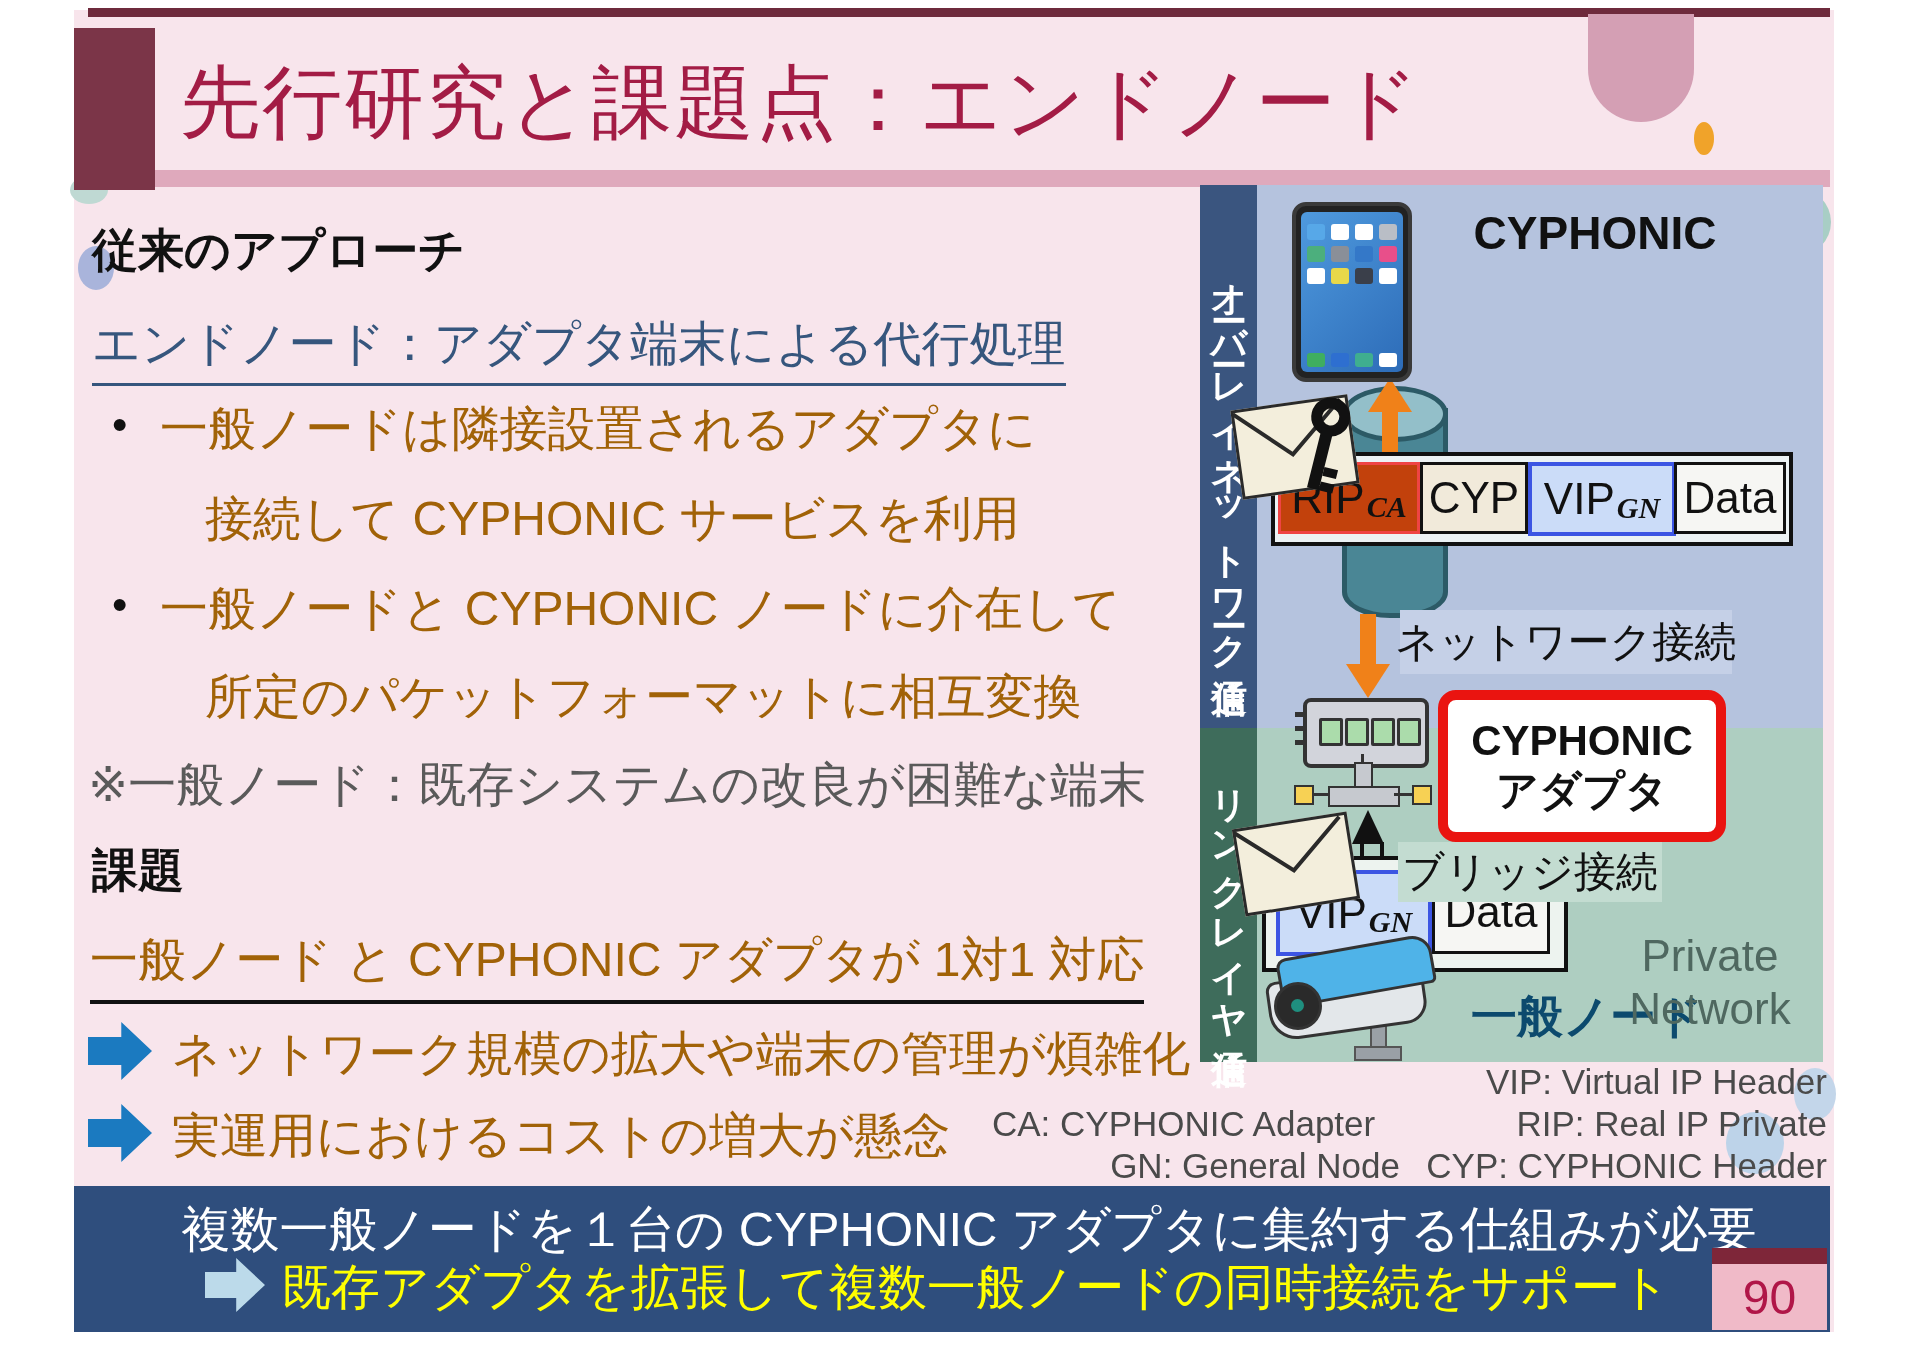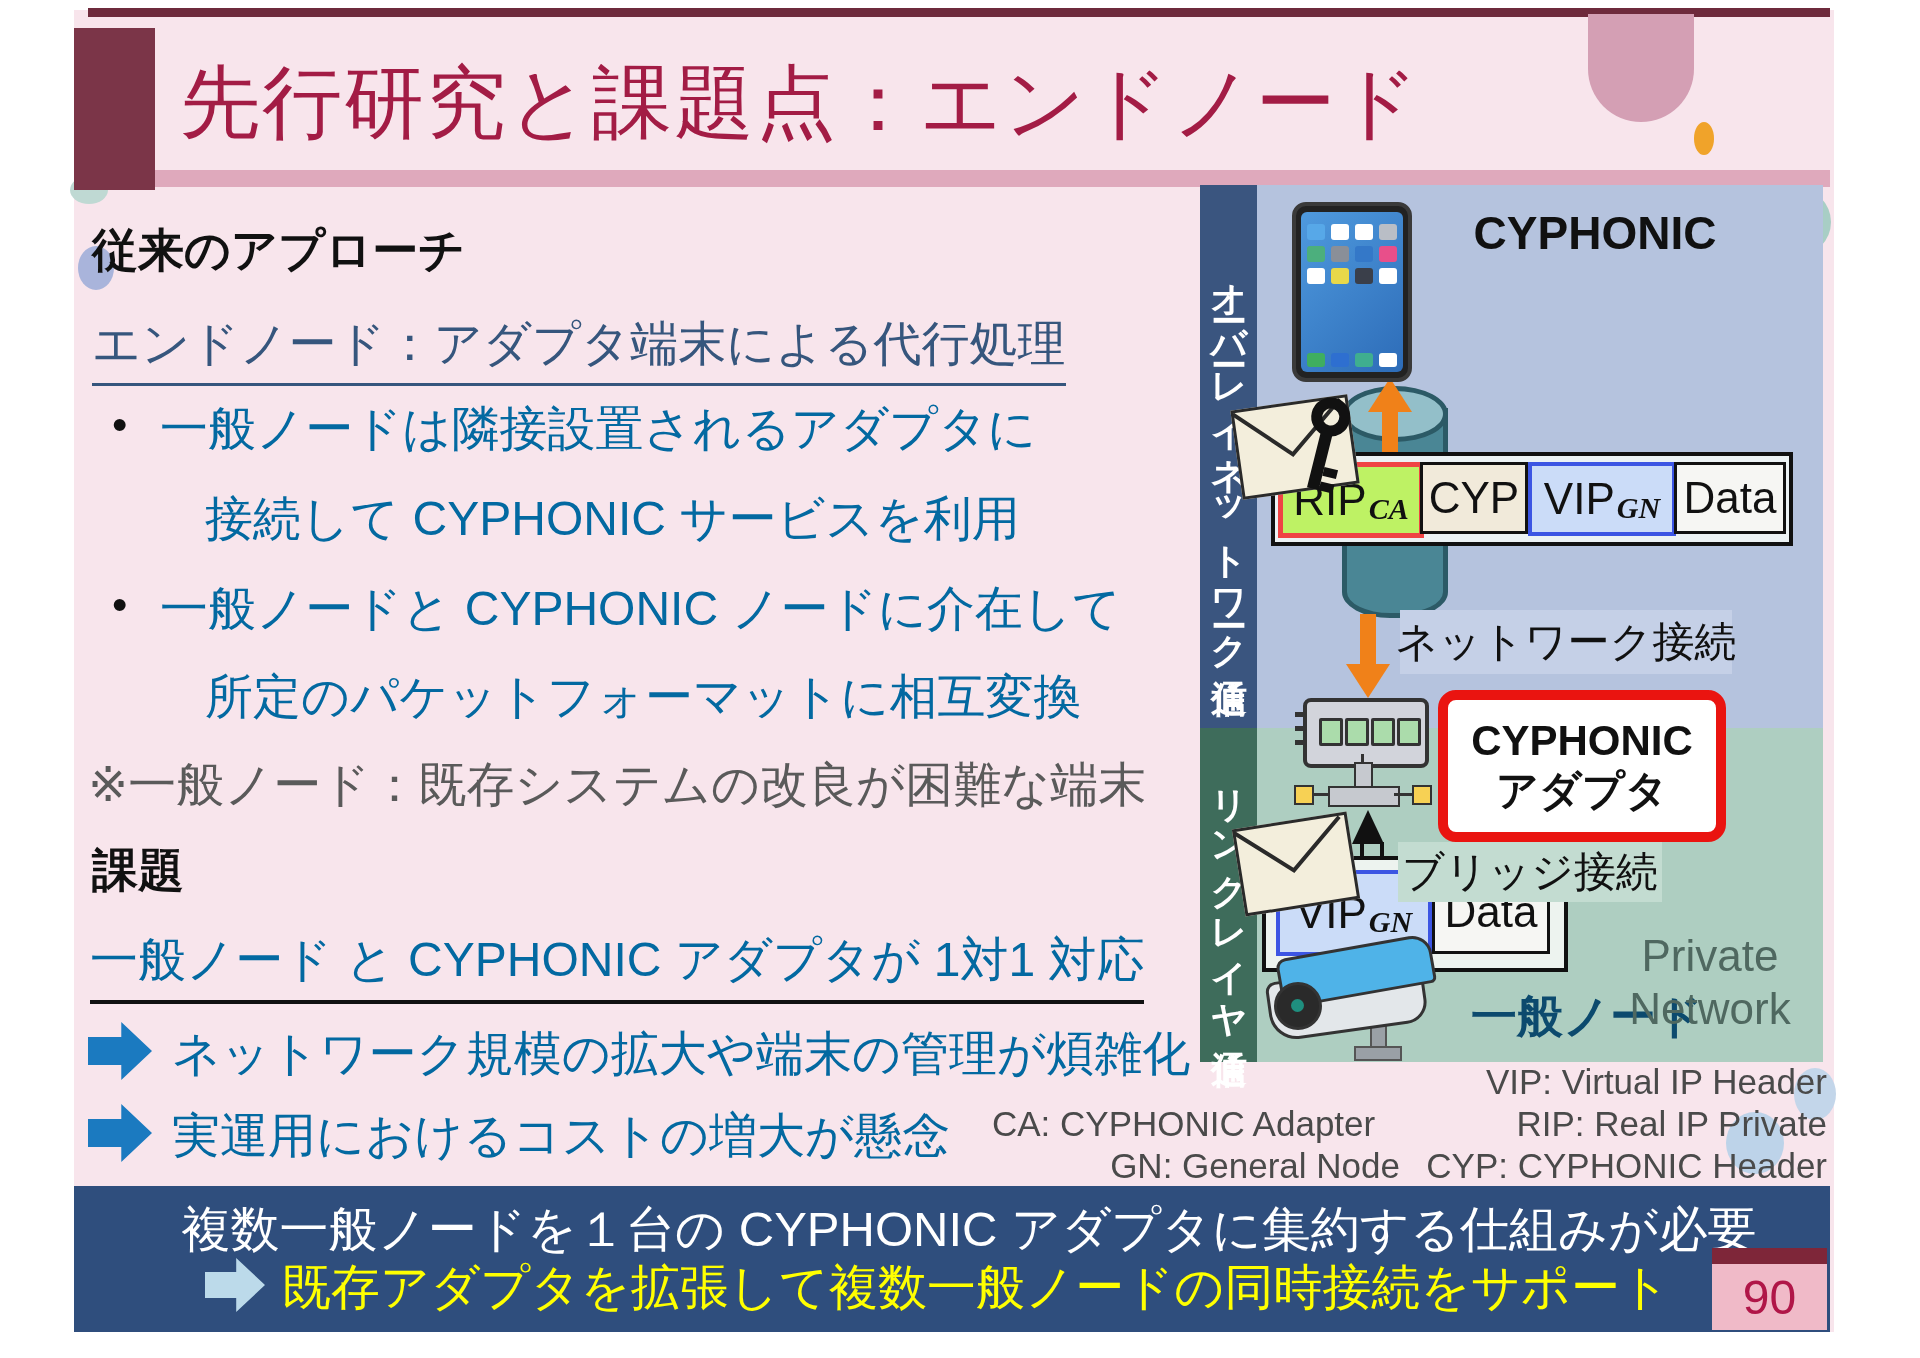--- a/index.html
+++ b/index.html
@@ -16,21 +16,21 @@
   .blob{border-radius:50%;}
   #deco-pink{left:1588px;top:14px;width:106px;height:108px;background:#D49FB4;border-radius:0 0 53px 53px;}
   #deco-orange{left:1694px;top:122px;width:20px;height:33px;background:#F0A32A;}
   #deco-teal-r{left:1763px;top:188px;width:68px;height:68px;background:#A8CEC5;}
   #deco-teal-l{left:70px;top:176px;width:38px;height:28px;background:#BFD9D3;}
   #deco-lav{left:78px;top:246px;width:36px;height:44px;background:#A9B4DB;}
   #deco-blue1{left:1794px;top:1068px;width:42px;height:52px;background:#C3D6EA;}
   #deco-blue2{left:1726px;top:1112px;width:58px;height:62px;background:#BDD3E9;}
   
   .h-bold{font-size:46px;font-weight:700;color:#111;white-space:nowrap;}
-  .body-t{font-size:48px;color:#0369a1;white-space:nowrap;}
+  .body-t{font-size:48px;color:#a16207;white-space:nowrap;}
   #link-line{left:92px;top:312px;font-size:48px;color:#36567D;border-bottom:3px solid #36567D;padding-bottom:7px;}
   .bullet-dot{font-size:44px;color:#111;}
   #note-line{left:88px;top:753px;font-size:48px;color:#5A5A5A;}
   #issue-line{left:90px;top:928px;border-bottom:4px solid #111;padding-bottom:8px;}
   .blue-arrow{width:64px;height:58px;background:#1B7AC0;
     clip-path:polygon(0 26%,52% 26%,52% 0,100% 50%,52% 100%,52% 74%,0 74%);}
   
   #upper-panel{left:1257px;top:185px;width:566px;height:543px;background:#B5C3DE;}
   #lower-panel{left:1257px;top:728px;width:566px;height:334px;background:#AECEC1;}
   .vbar{width:57px;display:flex;align-items:center;justify-content:center;}
@@ -181,21 +181,21 @@
           <div class="dock-app"></div>
           <div class="dock-app"></div>
       </div>
     </div>
   </div>
   <div class="abs" id="cy-node-label">
     <div>CYPHONIC</div>
   </div>
 
   <div class="abs pkt-outer" style="left:1271px;top:452px;width:514px;height:86px;"></div>
-  <div class="abs pkt" style="left:1278px;top:462px;width:136px;height:66px;background:#bef264;border:5px solid #ef4444;">
+  <div class="abs pkt" style="left:1278px;top:462px;width:136px;height:66px;background:#c2410c;border:3px solid #ef4444;">
     <span>RIP</span>
       <span class="ss">CA</span>
   </div>
   <div class="abs pkt" style="left:1420px;top:462px;width:102px;height:66px;background:#F1EADA;border:3px solid #111;">
     <span>CYP</span>
   </div>
   <div class="abs pkt" style="left:1528px;top:462px;width:140px;height:66px;background:#CBDCF8;border:4px solid #3C55E3;">
     <span>VIP</span>
       <span class="ss">GN</span>
   </div>

